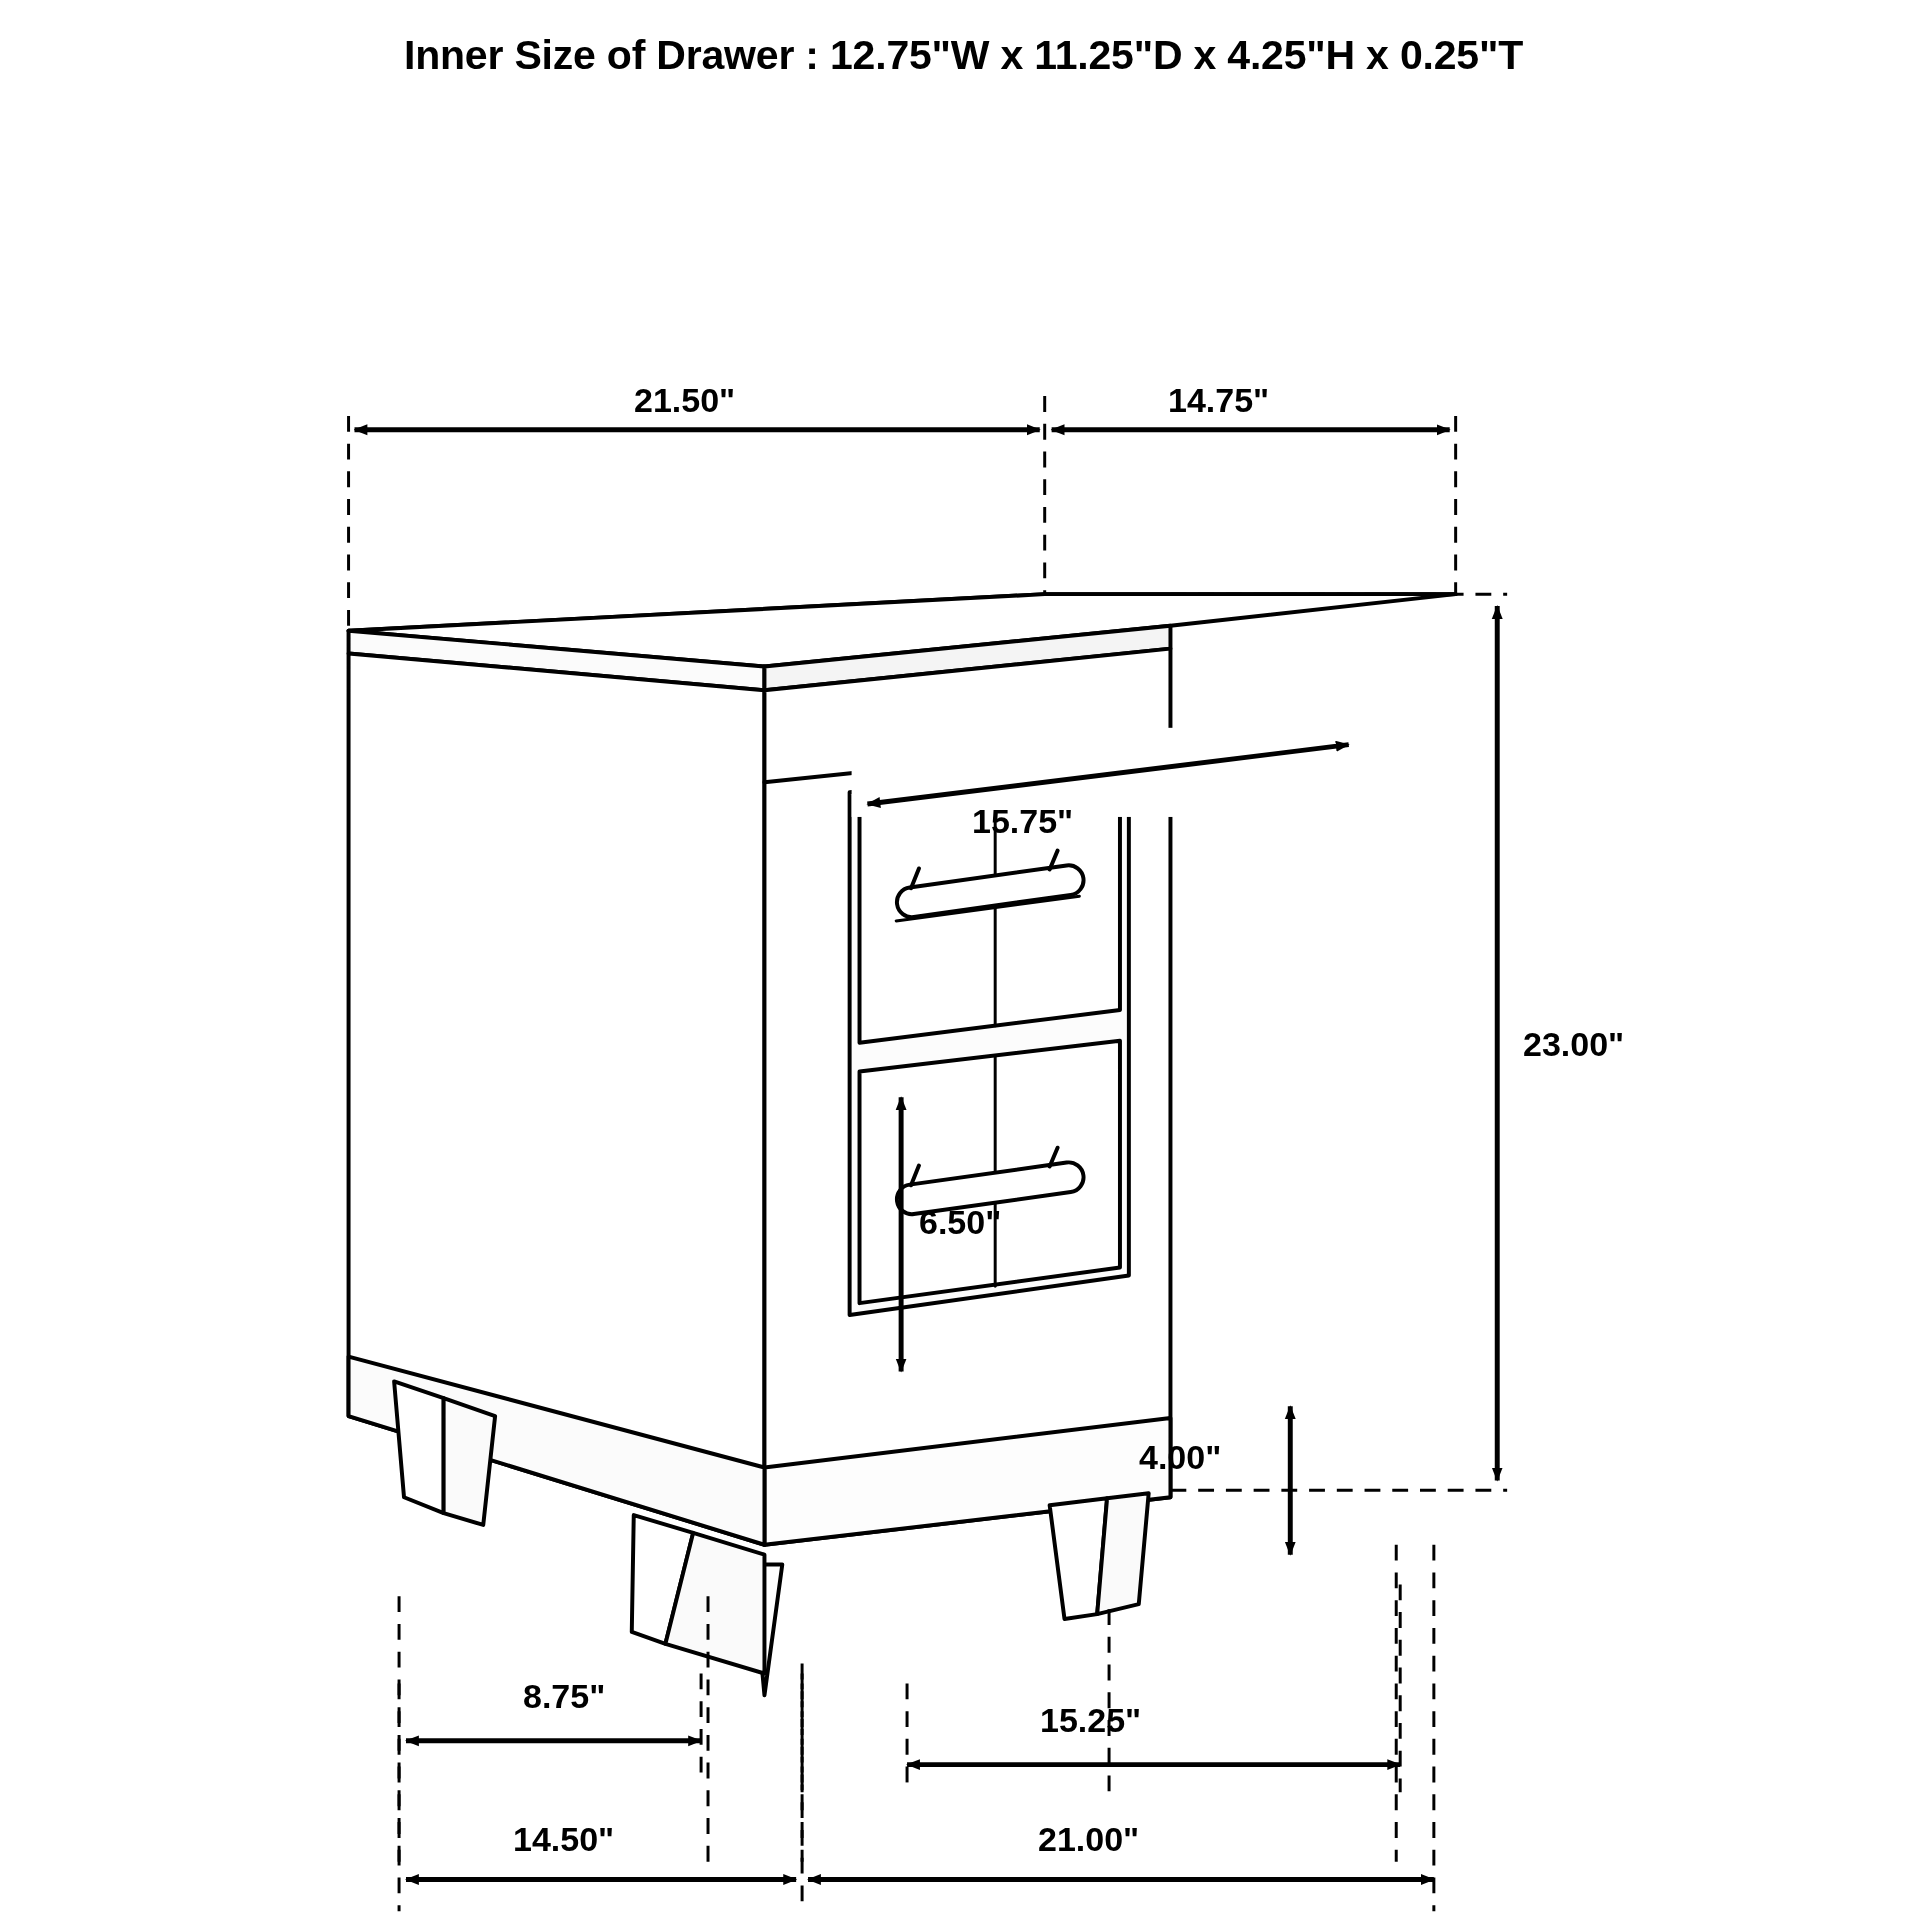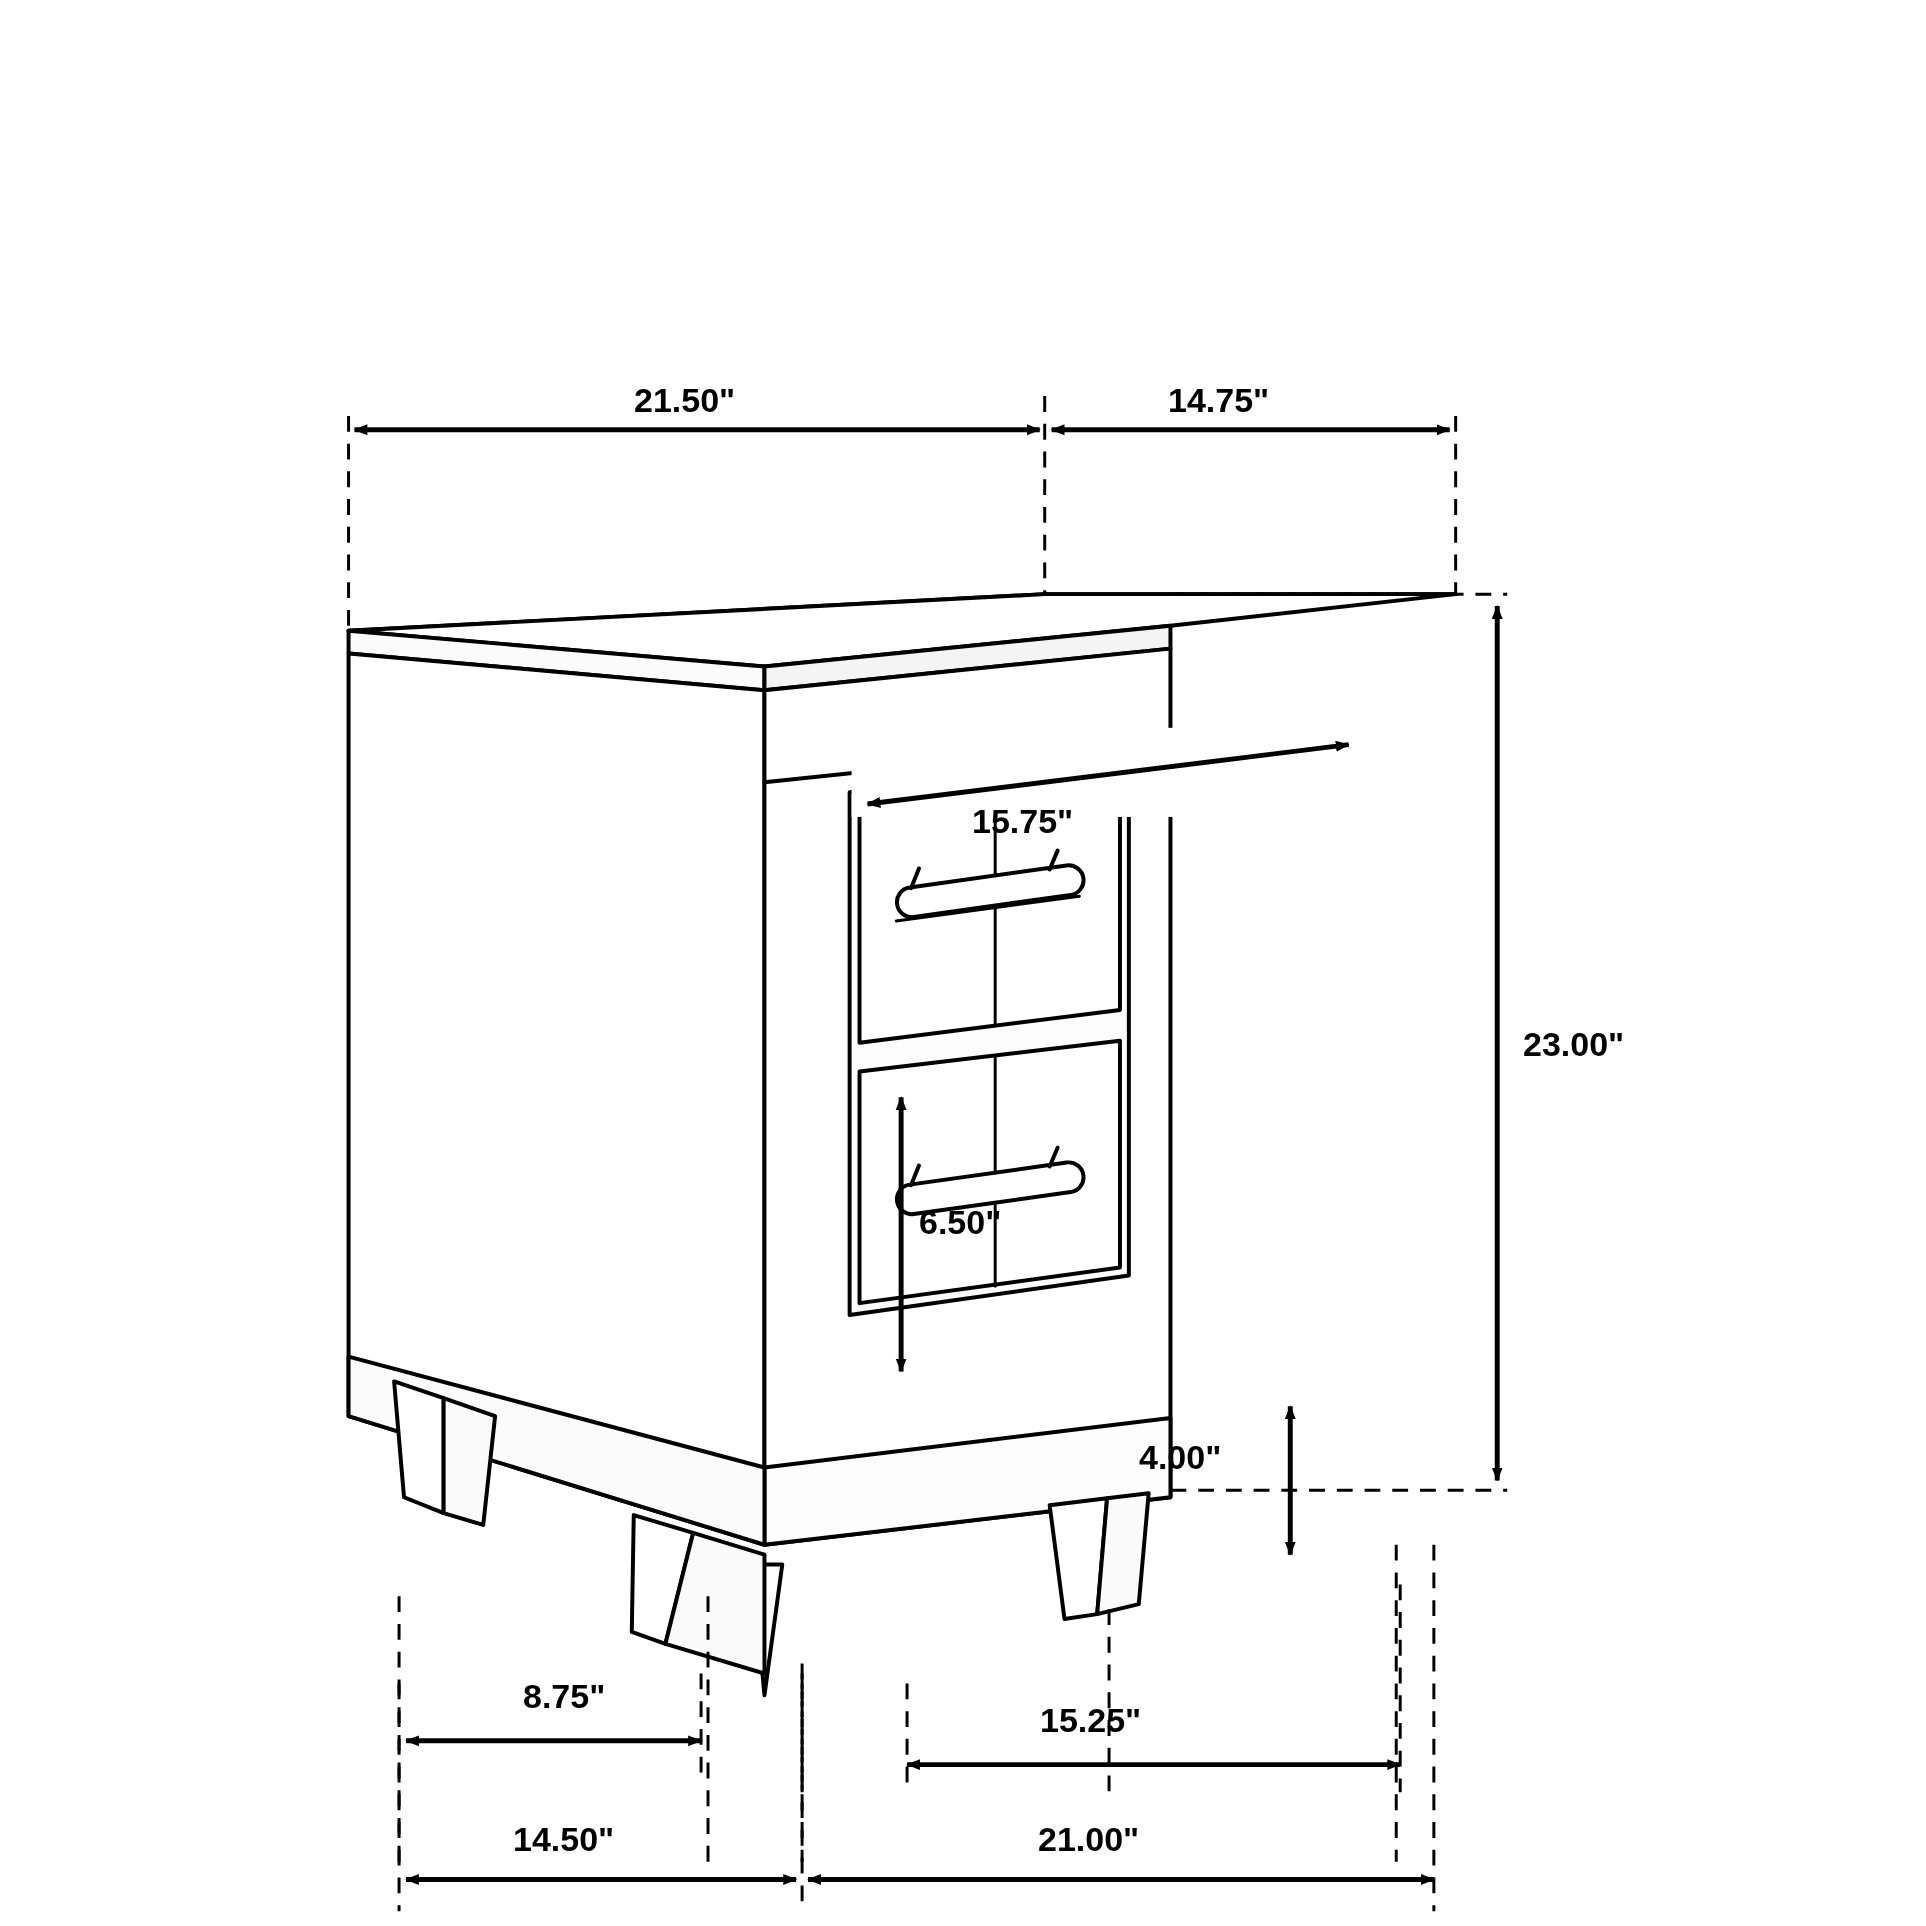--- a/index.html
+++ b/index.html
@@ -37,20 +37,21 @@
     position: absolute;
     top: 0;
     left: 0;
   }
 </style>
 </head>
 <body>
 
 <div id="page">
 
+  <div id="title">Inner Size of Drawer : 12.75"W x 11.25"D x 4.25"H x 0.25"T</div>
 
   <svg id="drawing" width="1927" height="1927" viewBox="0 0 1946 1946">
     <defs>
       <marker id="arrEnd" markerWidth="16" markerHeight="16" refX="13" refY="5.5" orient="auto" markerUnits="userSpaceOnUse">
         <path d="M0,0 L14,5.5 L0,11 z" fill="#000"></path>
       </marker>
       <marker id="arrStart" markerWidth="16" markerHeight="16" refX="1" refY="5.5" orient="auto" markerUnits="userSpaceOnUse">
         <path d="M14,0 L0,5.5 L14,11 z" fill="#000"></path>
       </marker>
     </defs>

